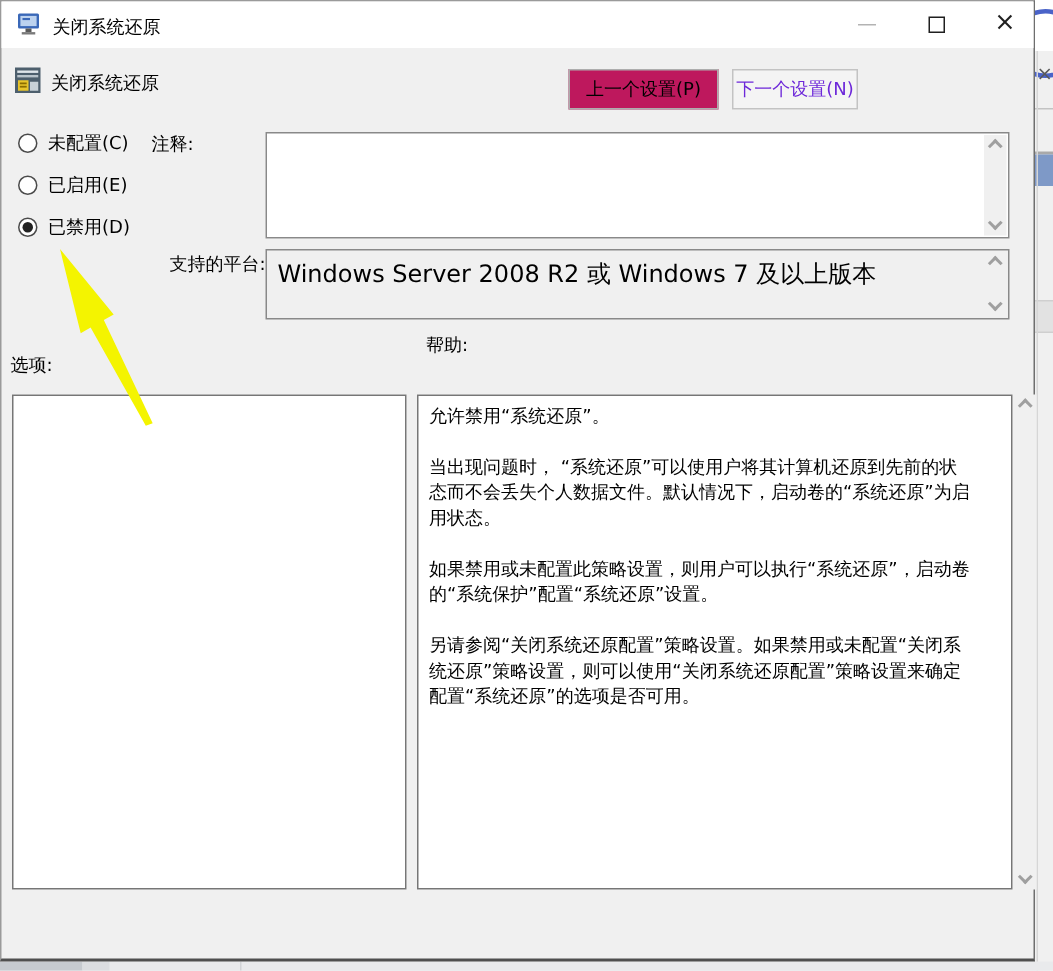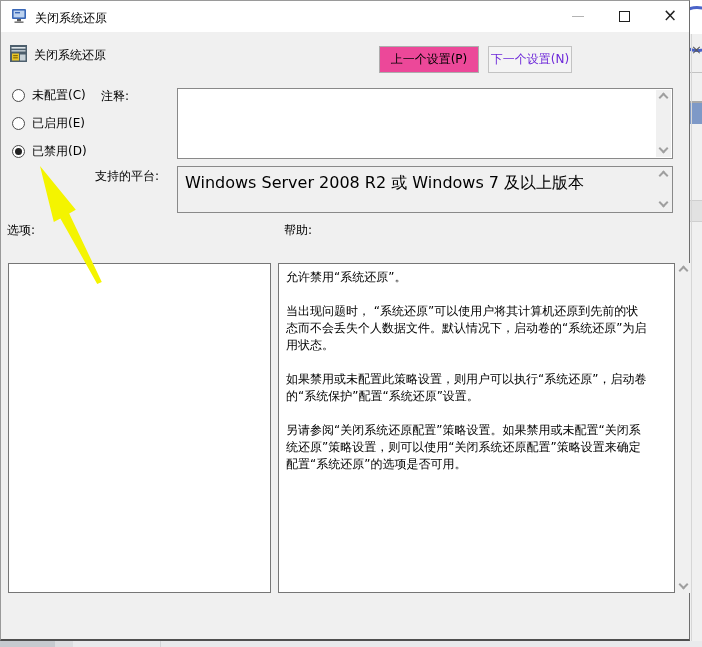--- a/index.html
+++ b/index.html
@@ -31,21 +31,21 @@
   .title-text { position:absolute; left:34px; top:9px; font-size:12px; color:#000; white-space:nowrap; }
   .cap-btn { position:absolute; top:0; width:34px; height:31px; display:flex; align-items:center; justify-content:center; }
   .cap-min { left:560px; } .cap-max { left:606px; } .cap-close { left:652px; }
   .min-glyph { width:12px; height:1px; background:#b3b3b3; }
   .max-glyph { width:11px; height:11px; border:1px solid #1f1f1f; background:transparent; }
   .close-glyph { font-size:17px; color:#1f1f1f; line-height:1; margin-top:-2px; }
 
   
   .header-icon { position:absolute; left:8px; top:43px; width:19px; height:19px; }
   .header-name { position:absolute; left:33px; top:46px; font-size:12px; white-space:nowrap; }
-  .btn { position:absolute; height:27px; font-size:12px; display:flex; align-items:center; justify-content:center; background:#ec4899; border:1px solid #adadad; cursor:default; white-space:nowrap; }
+  .btn { position:absolute; height:27px; font-size:12px; display:flex; align-items:center; justify-content:center; background:#be185d; border:1px solid #adadad; cursor:default; white-space:nowrap; }
   .btn-prev { left:378px; top:45px; width:100px; }
   .btn-next { left:487px; top:45px; width:84px; background:#f4f4f4; border-color:#c3c3c3; color:#6d28d9; }
 
   
   .radio-row { position:absolute; left:11px; height:16px; display:flex; align-items:center; }
   .radio-row.r0 { top:86px; } .radio-row.r1 { top:114px; } .radio-row.r2 { top:142px; }
   .radio-dot { width:13px; height:13px; border:1px solid #4a4a4a; border-radius:50%; background:#fff; margin-right:7px; position:relative; flex:none; }
   .radio-dot.checked:after { content:""; position:absolute; left:2px; top:2px; width:7px; height:7px; border-radius:50%; background:#222; }
   .radio-label { font-size:12px; white-space:nowrap; }
 
@@ -144,30 +144,30 @@
 
     <span class="field-label" style="left:100px; top:87px;">注释:</span>
     <div class="comment-box">
       <span></span>
       <div class="mini-scroll">
         <div class="chev chev-up"></div>
         <div class="chev chev-down"></div>
       </div>
     </div>
 
-    <span class="field-label" style="left:94px; top:167px;">支持的平台:</span>
+    <span class="field-label" style="left:112px; top:167px;">支持的平台:</span>
     <div class="supported-box">
       <span class="supported-text">Windows Server 2008 R2 或 Windows 7 及以上版本</span>
       <div class="mini-scroll">
         <div class="chev chev-up"></div>
         <div class="chev chev-down"></div>
       </div>
     </div>
 
-    <span class="field-label" style="left:6px; top:221px;">选项:</span>
+    <span class="field-label" style="left:6px; top:234px;">选项:</span>
     <div class="options-box"></div>
 
     <span class="field-label" style="left:283px; top:221px;">帮助:</span>
     <div class="help-box" id="helpBox">
         <p>允许禁用“系统还原”。</p>
         <p>当出现问题时， “系统还原”可以使用户将其计算机还原到先前的状态而不会丢失个人数据文件。默认情况下，启动卷的“系统还原”为启用状态。</p>
         <p>如果禁用或未配置此策略设置，则用户可以执行“系统还原”，启动卷的“系统保护”配置“系统还原”设置。</p>
         <p>另请参阅“关闭系统还原配置”策略设置。如果禁用或未配置“关闭系统还原”策略设置，则可以使用“关闭系统还原配置”策略设置来确定配置“系统还原”的选项是否可用。</p>
       </div>
     <div class="help-scrollbar">

